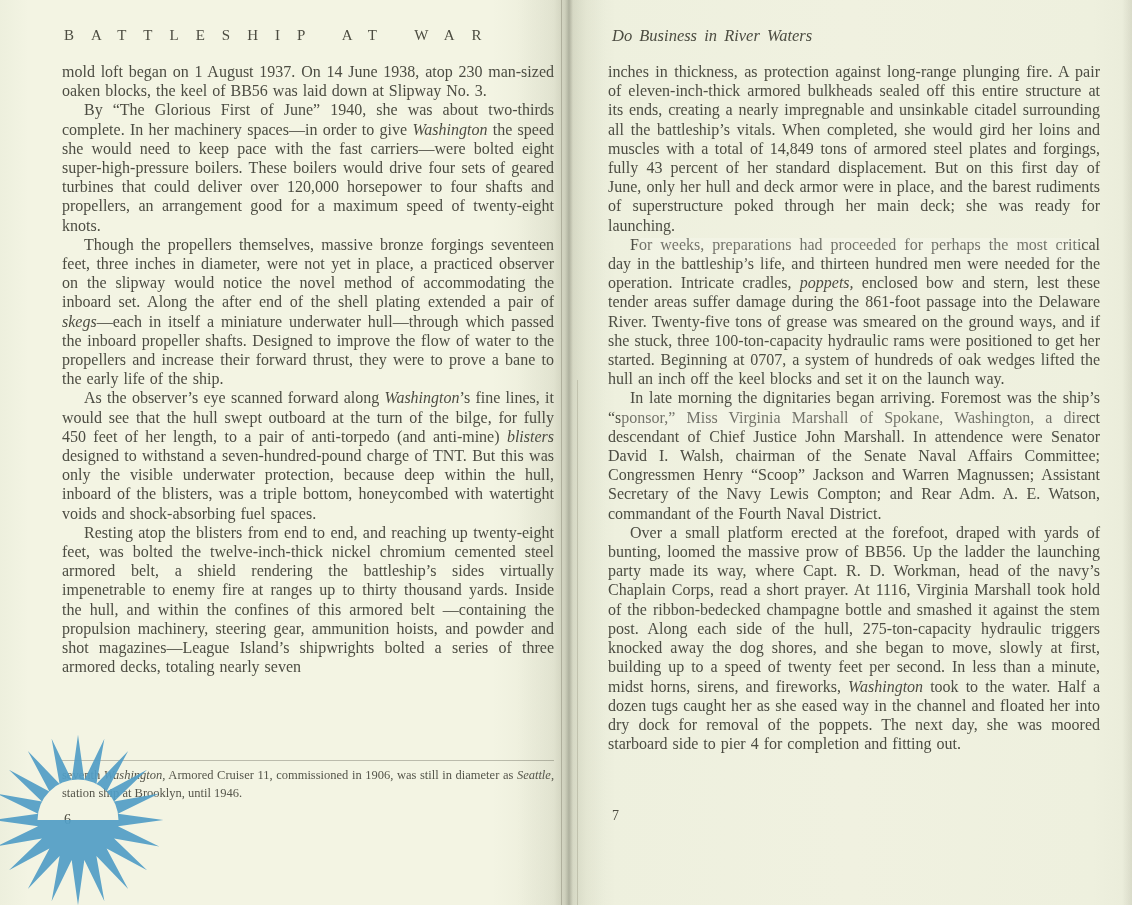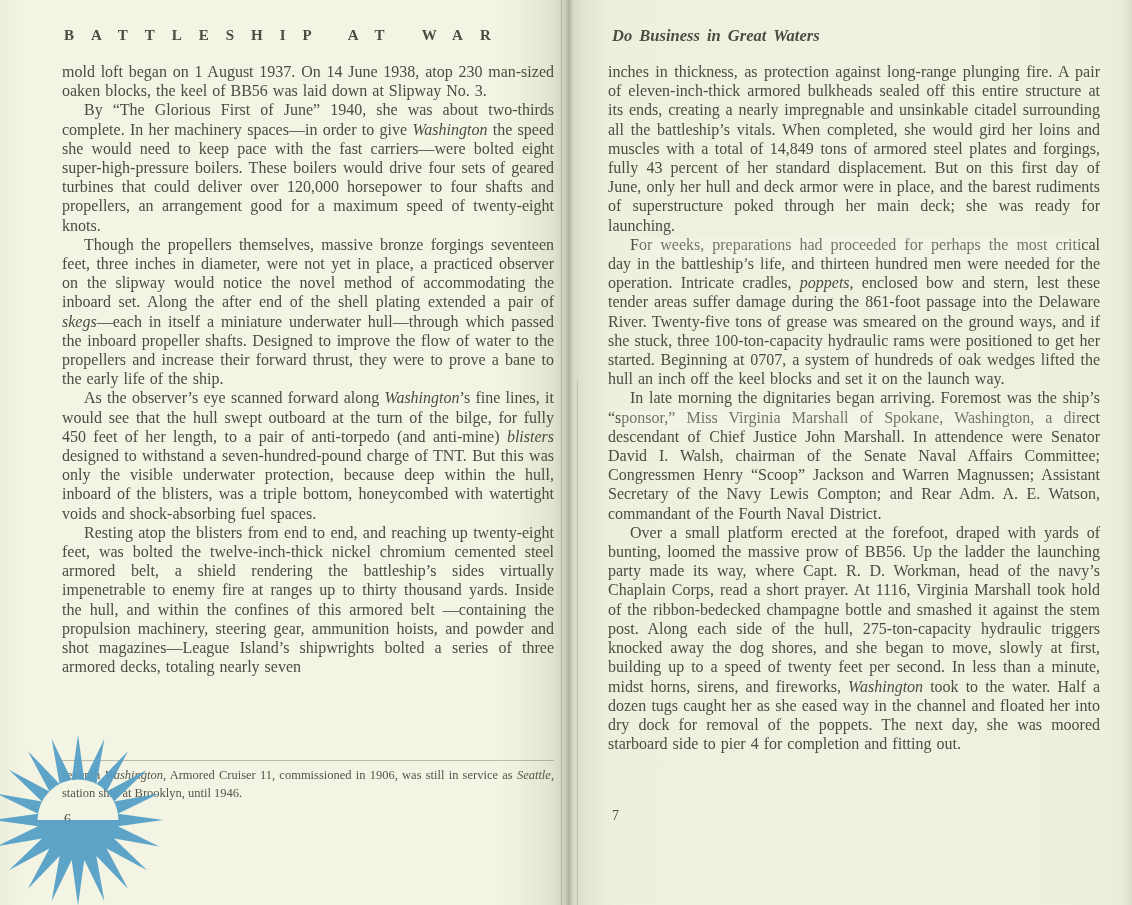--- a/index.html
+++ b/index.html
@@ -7,21 +7,21 @@
     width:1132px;height:905px;overflow:hidden;position:relative;
     background:#e9ead8;
     font-family:"Liberation Serif",serif;
   }
   .spread{position:absolute;inset:0;}
   .page{position:absolute;top:0;height:905px;width:566px;}
   .page-left{left:0;background:linear-gradient(90deg,#edefdd 0,#f3f4e3 5%,#f3f4e3 87%,#eaecd9 97%,#e4e6d2 100%);}
   .page-right{left:566px;background:linear-gradient(90deg,#e5e8d3 0,#eef0de 7%,#f0f1e0 50%,#eef0de 93%,#eaecda 100%);}
 
   .running-head{
-    position:absolute;color:#4c4c41;font-weight:bold;
+    position:absolute;color:#4c4c41;
   }
   .rh-left{
     left:64px;top:27px;font-size:15px;letter-spacing:17px;word-spacing:0px;white-space:nowrap;
   }
   .rh-right{
     left:46px;top:26px;font-size:16.5px;font-style:italic;word-spacing:3px;white-space:nowrap;
   }
 
   .bodytext{
     position:absolute;top:62px;width:492px;
@@ -98,27 +98,27 @@
     <div class="running-head rh-left">BATTLESHIP AT WAR</div>
     <div class="bodytext bt-left">
         <p class=""><span>mold loft began on 1 August 1937. On 14 June 1938, atop 230 man-sized oaken blocks, the keel of BB56 was laid down at Slipway No. 3.</span></p>
         <p class="indent"><span>By “The Glorious First of June” 1940, she was about two-thirds complete. In her machinery spaces—in order to give </span><i>Washington</i><span> the speed she would need to keep pace with the fast carriers—were bolted eight super-high-pressure boilers. These boilers would drive four sets of geared turbines that could deliver over 120,000 horsepower to four shafts and propellers, an arrangement good for a maximum speed of twenty-eight knots.</span></p>
         <p class="indent"><span>Though the propellers themselves, massive bronze forgings seventeen feet, three inches in diameter, were not yet in place, a practiced observer on the slipway would notice the novel method of accommodating the inboard set. Along the after end of the shell plating extended a pair of </span><i>skegs</i><span>—each in itself a miniature underwater hull—through which passed the inboard propeller shafts. Designed to improve the flow of water to the propellers and increase their forward thrust, they were to prove a bane to the early life of the ship.</span></p>
         <p class="indent"><span>As the observer’s eye scanned forward along </span><i>Washington</i><span>’s fine lines, it would see that the hull swept outboard at the turn of the bilge, for fully 450 feet of her length, to a pair of anti-torpedo (and anti-mine) </span><i>blisters</i><span> designed to withstand a seven-hundred-pound charge of TNT. But this was only the visible underwater protection, because deep within the hull, inboard of the blisters, was a triple bottom, honeycombed with watertight voids and shock-absorbing fuel spaces.</span></p>
         <p class="indent"><span>Resting atop the blisters from end to end, and reaching up twenty-eight feet, was bolted the twelve-inch-thick nickel chromium cemented steel armored belt, a shield rendering the battleship’s sides virtually impenetrable to enemy fire at ranges up to thirty thousand yards. Inside the hull, and within the confines of this armored belt —containing the propulsion machinery, steering gear, ammunition hoists, and powder and shot magazines—League Island’s shipwrights bolted a series of three armored decks, totaling nearly seven</span></p>
       </div>
     <div class="footnote-rule"></div>
     <div class="footnote">
-        <p class=""><span>seventh </span><i>Washington</i><span>, Armored Cruiser 11, commissioned in 1906, was still in service as </span><i>Seattle</i><span>, station ship at Brooklyn, until 1946.</span></p>
+        <p class=""><span>seventh </span><i>Washington</i><span>, Armored Cruiser 11, commissioned in 1906, was still in diameter as </span><i>Seattle</i><span>, station ship at Brooklyn, until 1946.</span></p>
       </div>
     <div class="page-number pn-left">6</div>
   </div>
 
   <div class="page page-right">
-    <div class="running-head rh-right">Do Business in Great Waters</div>
+    <div class="running-head rh-right">Do Business in River Waters</div>
     <div class="bodytext bt-right">
         <p class=""><span>inches in thickness, as protection against long-range plunging fire. A pair of eleven-inch-thick armored bulkheads sealed off this entire structure at its ends, creating a nearly impregnable and unsinkable citadel surrounding all the battleship’s vitals. When completed, she would gird her loins and muscles with a total of 14,849 tons of armored steel plates and forgings, fully 43 percent of her standard displacement. But on this first day of June, only her hull and deck armor were in place, and the barest rudiments of superstructure poked through her main deck; she was ready for launching.</span></p>
         <p class="indent"><span>For weeks, preparations had proceeded for perhaps the most critical day in the battleship’s life, and thirteen hundred men were needed for the operation. Intricate cradles, </span><i>poppets,</i><span> enclosed bow and stern, lest these tender areas suffer damage during the 861-foot passage into the Delaware River. Twenty-five tons of grease was smeared on the ground ways, and if she stuck, three 100-ton-capacity hydraulic rams were positioned to get her started. Beginning at 0707, a system of hundreds of oak wedges lifted the hull an inch off the keel blocks and set it on the launch way.</span></p>
         <p class="indent"><span>In late morning the dignitaries began arriving. Foremost was the ship’s “sponsor,” Miss Virginia Marshall of Spokane, Washington, a direct descendant of Chief Justice John Marshall. In attendence were Senator David I. Walsh, chairman of the Senate Naval Affairs Committee; Congressmen Henry “Scoop” Jackson and Warren Magnussen; Assistant Secretary of the Navy Lewis Compton; and Rear Adm. A. E. Watson, commandant of the Fourth Naval District.</span></p>
         <p class="indent"><span>Over a small platform erected at the forefoot, draped with yards of bunting, loomed the massive prow of BB56. Up the ladder the launching party made its way, where Capt. R. D. Workman, head of the navy’s Chaplain Corps, read a short prayer. At 1116, Virginia Marshall took hold of the ribbon-bedecked champagne bottle and smashed it against the stem post. Along each side of the hull, 275-ton-capacity hydraulic triggers knocked away the dog shores, and she began to move, slowly at first, building up to a speed of twenty feet per second. In less than a minute, midst horns, sirens, and fireworks, </span><i>Washington</i><span> took to the water. Half a dozen tugs caught her as she eased way in the channel and floated her into dry dock for removal of the poppets. The next day, she was moored starboard side to pier 4 for completion and fitting out.</span></p>
       </div>
     <div class="page-number pn-right">7</div>
   </div>
 
   <div class="scan-band band1"></div>

